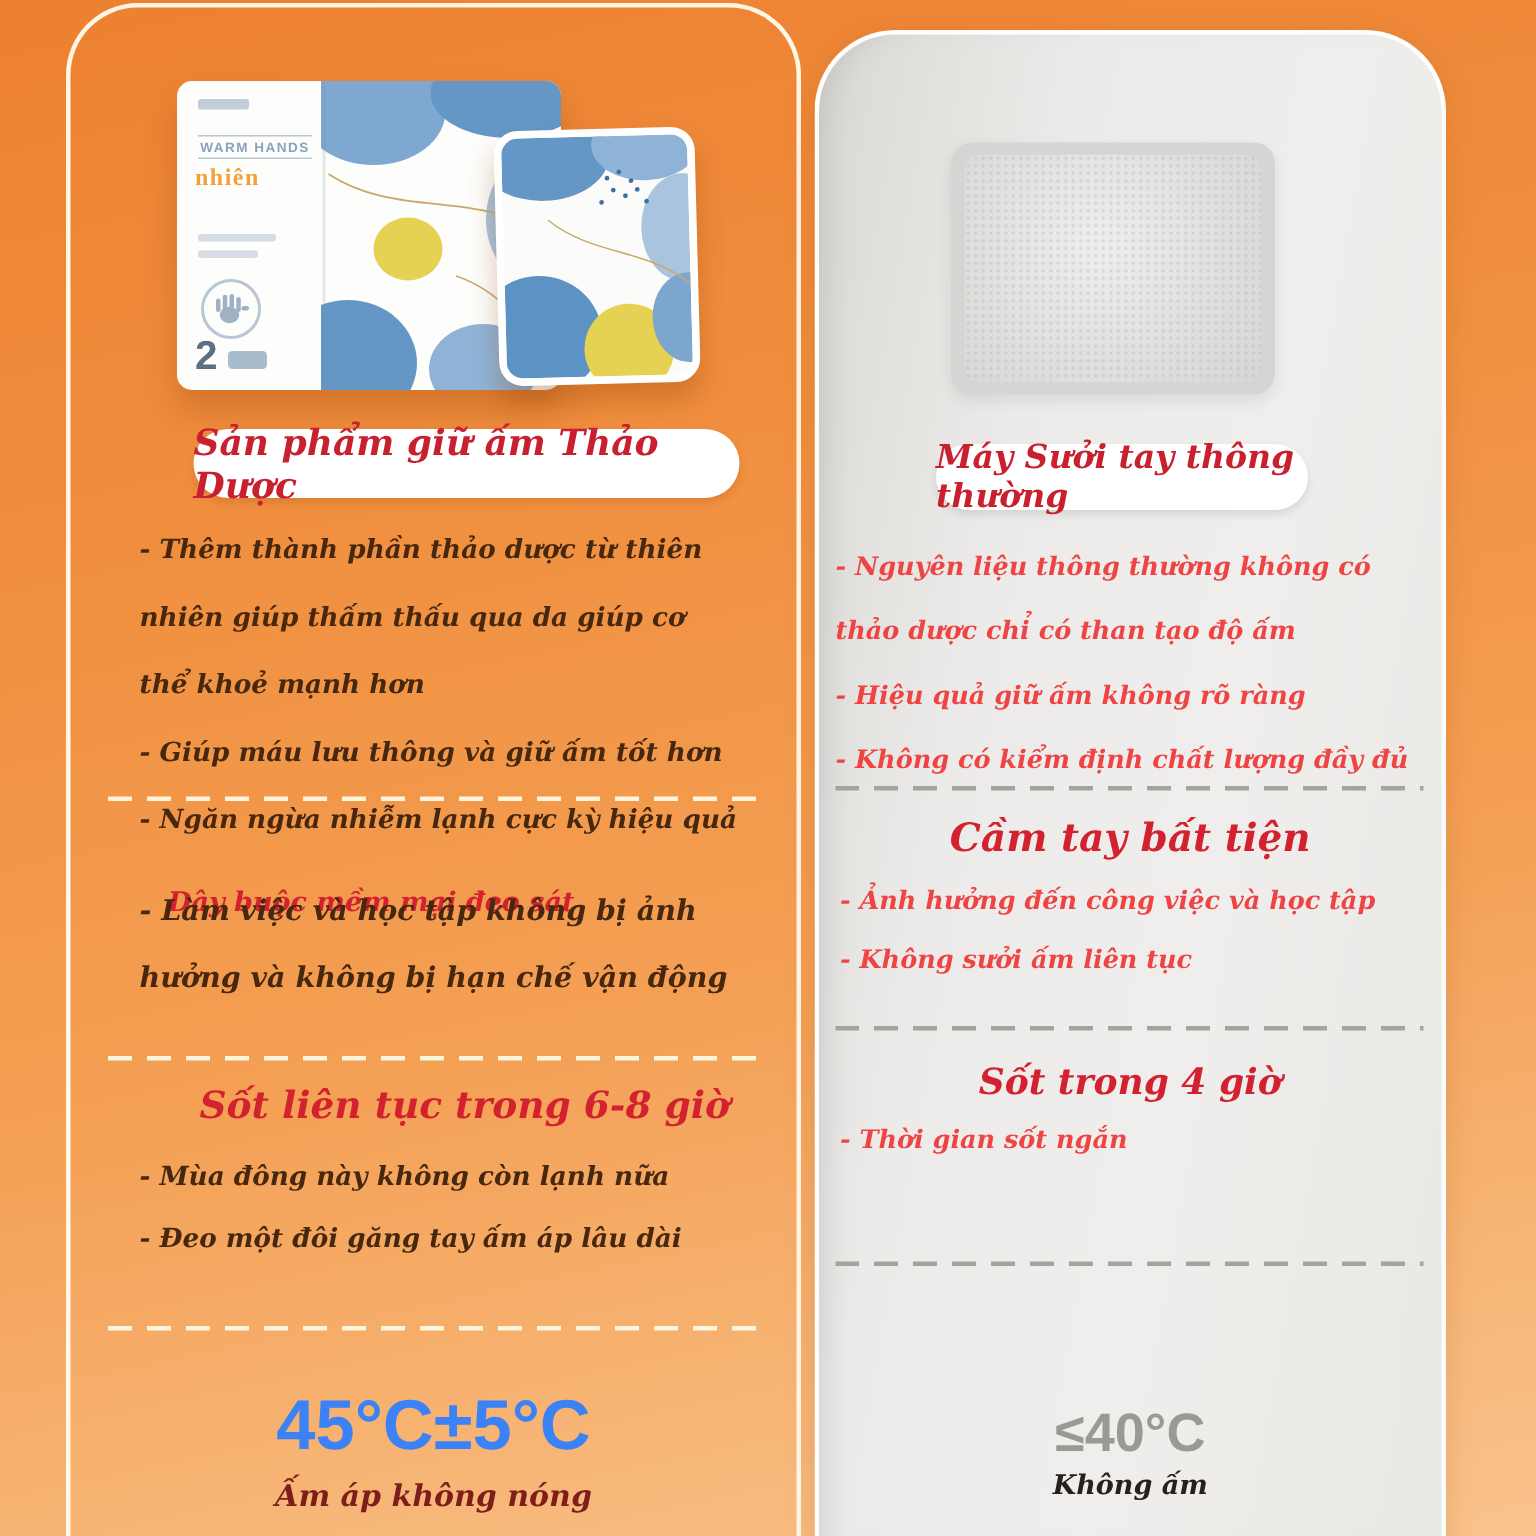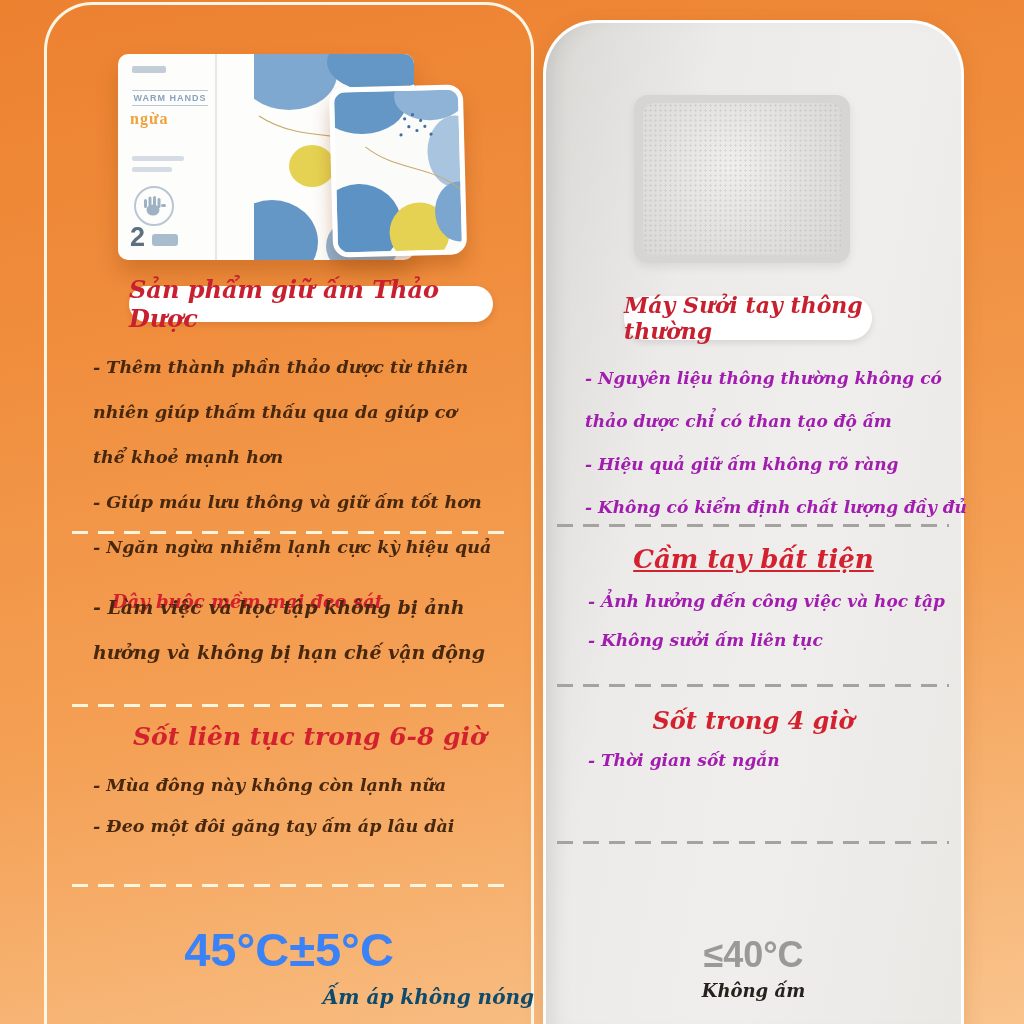--- a/index.html
+++ b/index.html
@@ -21,21 +21,21 @@
   .right-card{
     left:543px;top:20px;width:421px;height:1010px;
     background:linear-gradient(100deg,#dad8d5 0%,#ecebe9 30%,#efeeec 60%,#eae8e5 100%);
     border:3px solid rgba(255,255,255,.95);border-bottom:none;
     border-radius:54px 54px 0 0;box-sizing:border-box;
     box-shadow:inset 16px 0 28px -18px rgba(0,0,0,.16), 0 6px 20px rgba(150,70,10,.18);
   }
 
   
   .pouch{left:118px;top:54px;width:256px;height:206px;background:#fdfdfb;border-radius:10px;
-    box-shadow:0 14px 22px rgba(140,60,5,.28);overflow:hidden;padding-left:40px;}
+    box-shadow:0 14px 22px rgba(140,60,5,.28);overflow:hidden;}
   .pouch-seam{position:absolute;left:97px;top:0;width:2px;height:100%;background:rgba(120,140,160,.18);}
   .pouch svg.pattern{position:absolute;right:0;top:0;}
   .brand-bar{position:absolute;left:14px;top:12px;width:34px;height:7px;background:#c3cdd8;border-radius:2px;}
   .warm-hands{position:absolute;left:14px;top:36px;width:76px;color:#8aa2bd;font-family:"Liberation Sans",sans-serif;
     font-size:9px;font-weight:bold;letter-spacing:1px;border-top:1px solid #b9c6d4;border-bottom:1px solid #b9c6d4;
     padding:2px 0;text-align:center;}
   .cn-title{position:absolute;left:12px;top:56px;width:86px;color:#f0a13c;font-weight:bold;font-size:16px;
     letter-spacing:1px;font-family:serif;}
   .sub-bar1{position:absolute;left:14px;top:102px;width:52px;height:5px;background:#d5dce3;border-radius:2px;}
   .sub-bar2{position:absolute;left:14px;top:113px;width:40px;height:5px;background:#d5dce3;border-radius:2px;}
@@ -58,59 +58,59 @@
       #e0deda;
     background-blend-mode:normal;}
   .gray-pack-mesh{position:absolute;left:9px;top:8px;right:9px;bottom:8px;border-radius:10px;
     background-image:radial-gradient(rgba(170,168,166,.55) 1px, transparent 1.2px);
     background-size:5px 5px;opacity:.5;}
 
   
   .pill{background:#ffffff;border-radius:26px;display:flex;align-items:center;justify-content:center;
     box-shadow:0 3px 6px rgba(160,70,10,.22);}
   .pill-text{font-style:italic;font-weight:bold;color:#c8202f;}
-  .pill-left{left:129px;top:286px;width:364px;height:36px;}
+  .pill-left{left:129px;top:286px;width:364px;height:46px;}
   .pill-left .pill-text{font-size:24px;}
   .pill-right{left:624px;top:296px;width:248px;height:44px;box-shadow:0 3px 6px rgba(0,0,0,.1);}
   .pill-right .pill-text{font-size:22px;}
 
   
   .bullets{font-style:italic;font-weight:bold;margin:0;}
   .bullets p{margin:0;}
   .left-text{color:#47280e;}
-  .right-text{color:#a21caf;margin-left:28px;}
+  .right-text{color:#ef4444;}
   .intro-left{left:93px;top:345px;width:402px;font-size:17.5px;line-height:45px;}
   .bullets2-left{left:93px;top:585px;width:400px;font-size:19px;line-height:45px;}
   .bullets3-left{left:93px;top:765px;width:400px;font-size:17.5px;line-height:41px;}
   .intro-right{left:557px;top:357px;width:392px;font-size:17px;line-height:43px;}
   .bullets2-right{left:560px;top:582px;width:390px;font-size:17px;line-height:39px;}
   .bullets3-right{left:560px;top:750px;width:390px;font-size:17px;}
 
   .heading{font-style:italic;font-weight:bold;color:#d4212f;}
   .h2-left{left:112px;top:543px;font-size:18px;margin-top:48px;}
   .h3-left{left:133px;top:722px;font-size:25px;}
-  .h2-right{left:543px;top:544px;width:421px;text-align:center;font-size:26px;text-decoration:underline;}
+  .h2-right{left:543px;top:544px;width:421px;text-align:center;font-size:26px;}
   .h3-right{left:543px;top:706px;width:421px;text-align:center;font-size:24px;}
 
   
   .dash{height:3px;}
   .dash-left{background:repeating-linear-gradient(90deg,rgba(255,250,228,.95) 0 16px,transparent 16px 26px);}
   .dash-right{background:repeating-linear-gradient(90deg,#a5a3a0 0 16px,transparent 16px 26px);}
   .d1l{left:72px;top:531px;width:442px;}
   .d2l{left:72px;top:704px;width:442px;}
   .d3l{left:72px;top:884px;width:442px;}
   .d1r{left:557px;top:524px;width:392px;}
   .d2r{left:557px;top:684px;width:392px;}
   .d3r{left:557px;top:841px;width:392px;}
 
   
   .temp-left{left:44px;top:922px;width:490px;text-align:center;color:#3b82f6;
     font-family:"Liberation Sans",sans-serif;font-size:47px;font-weight:bold;}
-  .temp-note-left{left:44px;top:985px;width:490px;text-align:right;font-style:italic;font-weight:bold;
-    font-size:20px;color:#0c4a6e;}
+  .temp-note-left{left:44px;top:985px;width:490px;text-align:center;font-style:italic;font-weight:bold;
+    font-size:20px;color:#7f1d1d;}
   .temp-right{left:543px;top:934px;width:421px;text-align:center;color:#9b9996;
     font-family:"Liberation Sans",sans-serif;font-size:36px;font-weight:bold;}
   .temp-note-right{left:543px;top:980px;width:421px;text-align:center;font-style:italic;font-weight:bold;
     font-size:18px;color:#26211d;}
 </style>
 </head>
 <body>
 
 <svg width="0" height="0" style="position:absolute">
   <defs>
@@ -157,21 +157,21 @@
 <div class="abs left-panel"></div>
 <div class="abs right-card"></div>
 
 <div class="abs pouch">
   <svg class="pattern" width="160" height="206" viewBox="0 0 160 206">
     <use href="#blob-pattern-main"></use>
   </svg>
   <div class="pouch-seam"></div>
   <div class="brand-bar"></div>
   <div class="warm-hands">WARM HANDS</div>
-  <div class="cn-title">ngừa</div>
+  <div class="cn-title">nhiên</div>
   <div class="sub-bar1"></div>
   <div class="sub-bar2"></div>
   <div class="hand-circle">
     <svg width="26" height="22" viewBox="0 0 26 22">
         <use href="#hand-glyph"></use>
       </svg>
   </div>
   <div class="count-num">2</div>
   <div class="count-badge"></div>
 </div>

